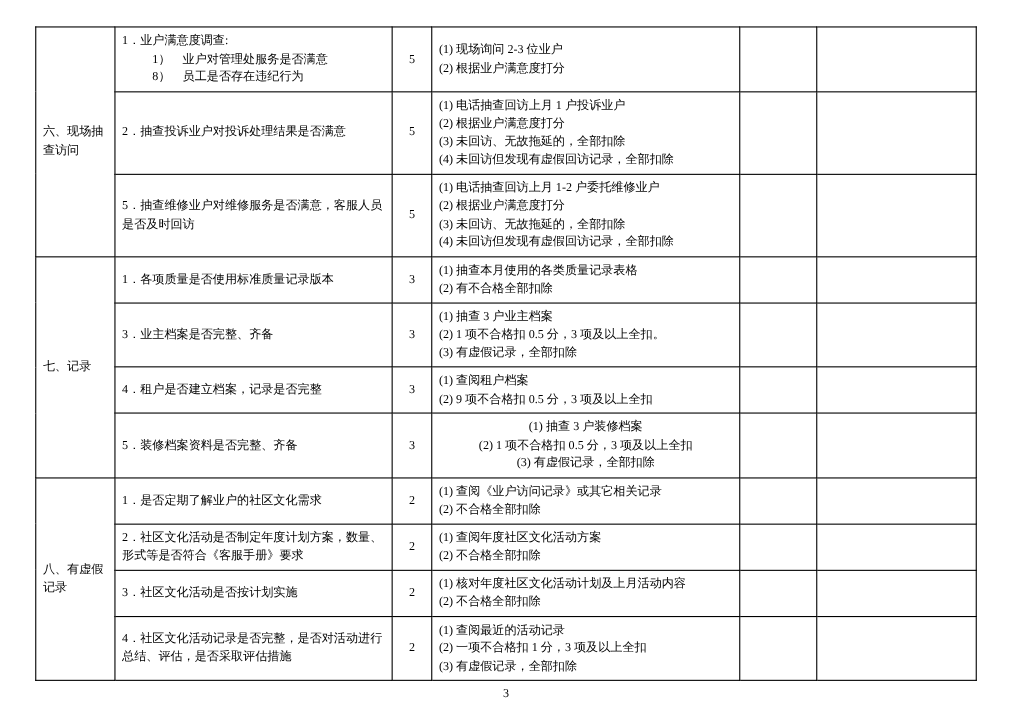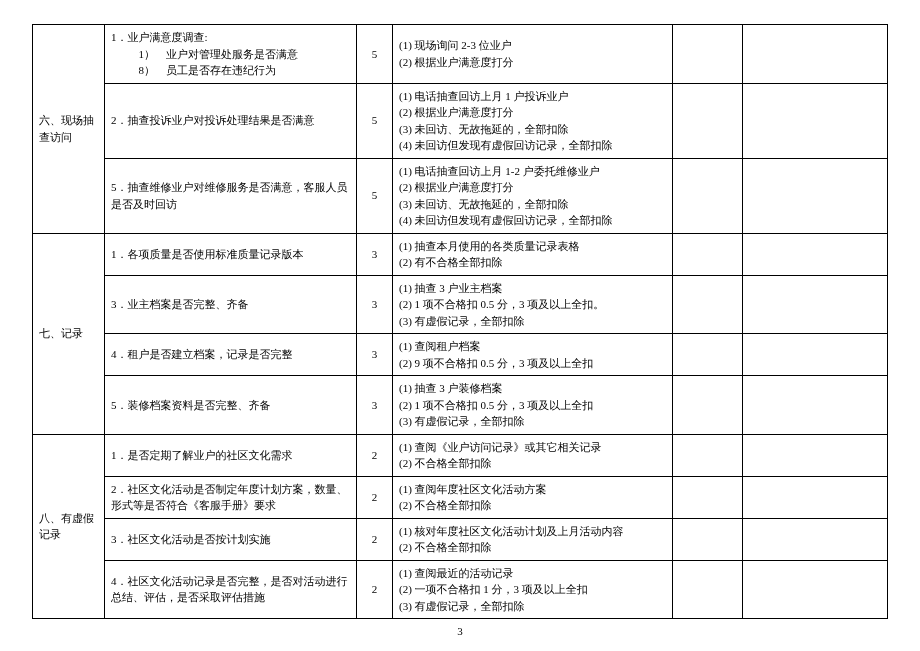--- a/index.html
+++ b/index.html
@@ -94,21 +94,21 @@
         <td><span>4．租户是否建立档案，记录是否完整</span></td>
         <td class="col-score">3</td>
         <td style="white-space: pre-line;">(1) 查阅租户档案
 (2) 9 项不合格扣 0.5 分，3 项及以上全扣</td>
         <td></td>
         <td></td>
       </tr>
       <tr>
         <td><span>5．装修档案资料是否完整、齐备</span></td>
         <td class="col-score">3</td>
-        <td style="white-space: pre-line;">(1) 抽查 3 户装修档案
+        <td style="white-space: pre-line; text-align: center;">(1) 抽查 3 户装修档案
 (2) 1 项不合格扣 0.5 分，3 项及以上全扣
 (3) 有虚假记录，全部扣除</td>
         <td></td>
         <td></td>
       </tr>
       <tr>
         <td rowspan="4">八、有虚假记录</td>
         <td><span>1．是否定期了解业户的社区文化需求</span></td>
         <td class="col-score">2</td>
         <td style="white-space: pre-line;">(1) 查阅《业户访问记录》或其它相关记录

